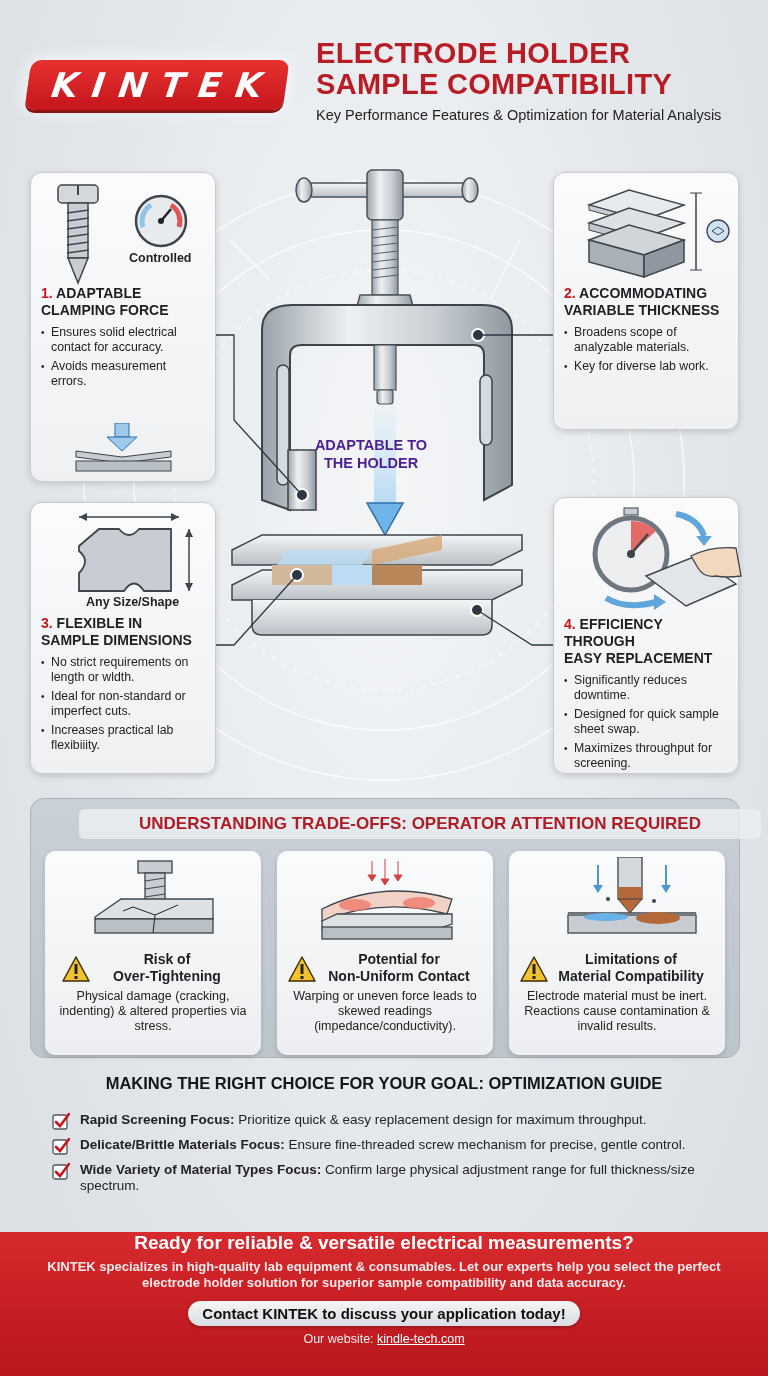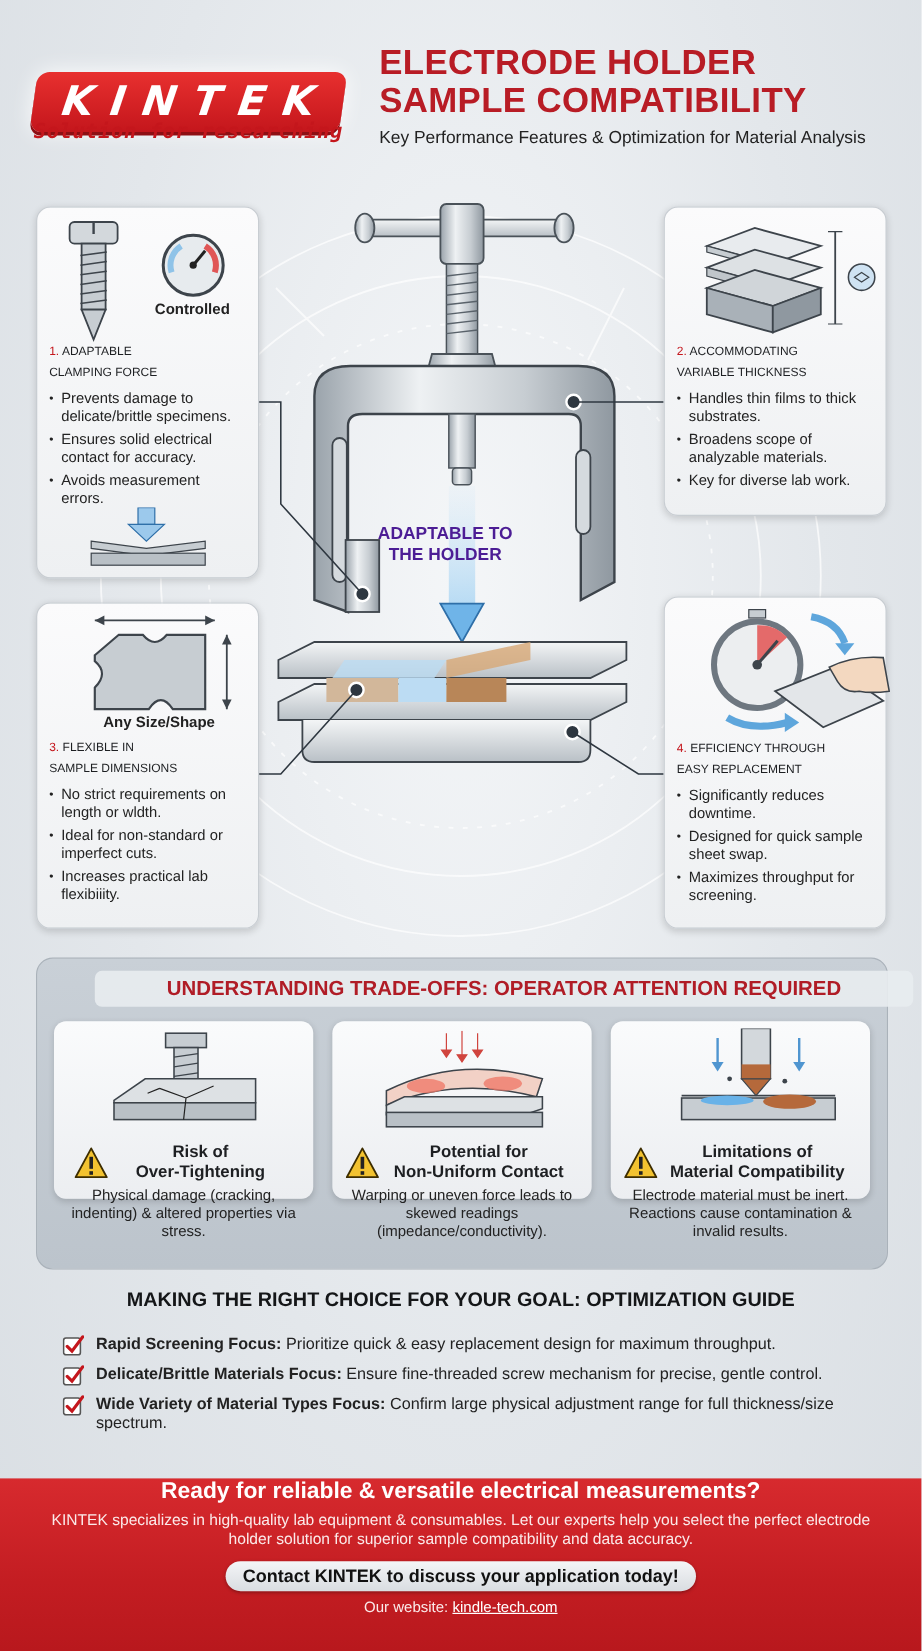--- a/index.html
+++ b/index.html
@@ -37,21 +37,21 @@
   .subtitle { position: absolute; left: 316px; top: 107px; font-size: 14.5px; color: #222; }
 
   
   .card {
     position: absolute; background: linear-gradient(180deg, #fbfbfc 0%, #eef0f2 100%);
     border: 1.5px solid #c8cdd2; border-radius: 12px;
     box-shadow: 0 2px 6px rgba(0,0,0,0.15);
     padding: 0 10px;
   }
   .card .illus { position: relative; height: 112px; }
-  .card h3 { font-size: 10px; line-height: 17px; font-weight: normal; color: #1d1f22; margin-bottom: 6px; }
+  .card h3 { font-size: 14px; line-height: 17px; font-weight: bold; color: #1d1f22; margin-bottom: 6px; }
   .card h3 .num { color: #c4161c; }
   .card ul { list-style: none; }
   .card li { font-size: 12.3px; line-height: 15px; margin-bottom: 4px; padding-left: 10px; position: relative; color: #222; }
   .card li::before { content: "•"; position: absolute; left: 0; top: 0; font-size: 10px; }
   .illus-label { position: absolute; font-size: 12.5px; font-weight: bold; color: #222; }
 
   
   .connector { position: absolute; pointer-events: none; }
 
   
@@ -66,21 +66,21 @@
     position: absolute; left: 30px; top: 798px; width: 710px; height: 260px;
     background: linear-gradient(180deg, #c9d0d7 0%, #bcc4cc 100%);
     border-radius: 14px; border: 1px solid #aab2ba;
   }
   .tradeoffs-title {
     position: absolute; left: 48px; top: 10px; width: 682px; height: 30px;
     background: rgba(232,236,240,0.9); border-radius: 6px;
     color: #b01c26; font-weight: bold; font-size: 17px; text-align: center; line-height: 30px;
   }
   .risk-card {
-    position: absolute; top: 52px; width: 216px; height: 148px;
+    position: absolute; top: 52px; width: 216px; height: 204px;
     background: linear-gradient(180deg, #fafbfc 0%, #eceef1 100%);
     border-radius: 10px; box-shadow: 0 2px 5px rgba(0,0,0,0.15);
   }
   .risk-card .r-illus { position: relative; height: 96px; }
   .risk-title {
     position: absolute; top: 100px; left: 0; width: 100%; text-align: center;
     font-weight: bold; font-size: 14px; line-height: 17px; padding-left: 28px;
   }
   .warn-icon { position: absolute; top: 104px; }
   .risk-desc {
@@ -98,21 +98,21 @@
   .guide-item b { font-weight: bold; }
   .check-icon { position: absolute; left: 0; top: 0; width: 18px; height: 18px; }
 
   
   .footer {
     position: absolute; left: 0; top: 1232px; width: 768px; height: 144px;
     background: linear-gradient(180deg, #d72a2e 0%, #c31d22 60%, #b8181d 100%);
     text-align: center; color: #fff;
   }
   .footer-title { font-weight: bold; font-size: 19px; }
-  .footer-text { margin-top: 5px; font-size: 13px; line-height: 16px; padding: 0 40px; color: #fbeaea; }
+  .footer-text { margin-top: 5px; font-size: 13px; line-height: 16px; padding: 0 40px; color: #fbeaea; font-weight: bold; }
   .cta {
     display: inline-block; margin-top: 10px; padding: 4px 14px;
     background: linear-gradient(180deg, #f4f5f7, #d9dde1); color: #111;
     border-radius: 14px; font-weight: bold; font-size: 15px; box-shadow: 0 1px 3px rgba(0,0,0,0.35);
     cursor: pointer;
   }
   .website { margin-top: 6px; font-size: 12.5px; color: #fbeaea; }
   .website a { color: #fff; text-decoration: underline; }
 </style>
 </head>
@@ -124,21 +124,20 @@
     <circle cx="384" cy="330" r="300"></circle>
     <circle cx="384" cy="330" r="210" stroke-dasharray="4 8"></circle>
     <path d="M230 90 L270 130 M520 90 L490 150"></path>
   </g>
 </svg>
 
 <div class="header">
   <div class="logo-badge">
     <span class="logo-text">KINTEK</span>
   </div>
-  <div class="logo-tag">Solution for researching</div>
   <div class="title">
     <div>ELECTRODE HOLDER</div>
     <div>SAMPLE COMPATIBILITY</div>
   </div>
   <div class="subtitle">Key Performance Features &amp; Optimization for Material Analysis</div>
 </div>
 
 <svg class="device" viewBox="0 0 330 480">
   <defs>
     <linearGradient id="metal" x1="0" x2="1" y1="0" y2="0">
@@ -237,21 +236,20 @@
       <circle cx="28" cy="28" r="3" fill="#222"></circle>
     </svg>
     <span class="illus-label" style="left:88px;top:78px">Controlled</span>
   </div>
   <h3>
     <span class="num">1.</span>
     <span>ADAPTABLE</span><br>
     <span>CLAMPING FORCE</span>
   </h3>
   <ul>
-    <li>Prevents damage to delicate/brittle specimens.</li>
     <li>Ensures solid electrical contact for accuracy.</li>
     <li>Avoids measurement errors.</li>
   </ul>
   <svg style="position:absolute;left:40px;top:250px" width="110" height="50" viewBox="0 0 110 50">
     <rect x="44" y="0" width="14" height="14" fill="#9cc9ec" stroke="#2f6fa8"></rect>
     <polygon points="36,14 66,14 51,28" fill="#9cc9ec" stroke="#2f6fa8"></polygon>
     <path d="M5 28 L51 34 L100 28 L100 34 L51 40 L5 34 Z" fill="#c7cdd2" stroke="#3d444b"></path>
     <rect x="5" y="38" width="95" height="10" fill="#b9c0c6" stroke="#3d444b"></rect>
   </svg>
 </div>
@@ -272,21 +270,20 @@
       <circle cx="134" cy="46" r="11" fill="#cfe3f3" stroke="#3d444b" stroke-width="1.3"></circle>
       <path d="M128 46 L134 42 L140 46 L134 50 Z" fill="none" stroke="#3d444b"></path>
     </svg>
   </div>
   <h3>
     <span class="num">2.</span>
     <span>ACCOMMODATING</span><br>
     <span>VARIABLE THICKNESS</span>
   </h3>
   <ul>
-    <li>Handles thin films to thick substrates.</li>
     <li>Broadens scope of analyzable materials.</li>
     <li>Key for diverse lab work.</li>
   </ul>
 </div>
 
 <div class="card" style="left:30px;top:502px;width:186px;height:272px;">
   <div class="illus">
     <svg style="position:absolute;left:18px;top:8px" width="140" height="85" viewBox="0 0 140 85">
       <line x1="20" y1="6" x2="120" y2="6" stroke="#3d444b" stroke-width="1.5"></line>
       <polygon points="20,6 28,2 28,10" fill="#3d444b"></polygon>

